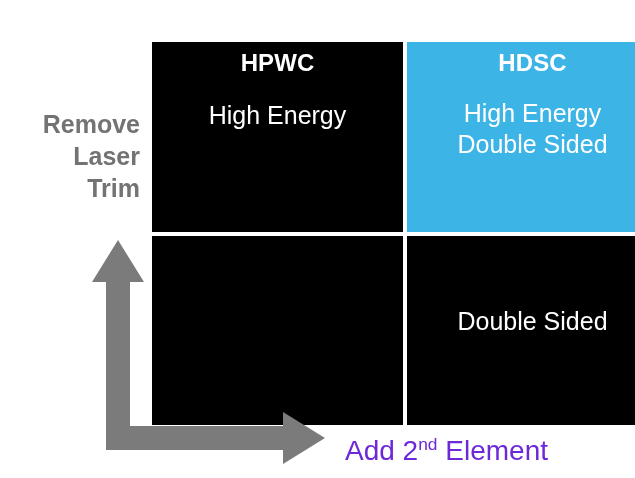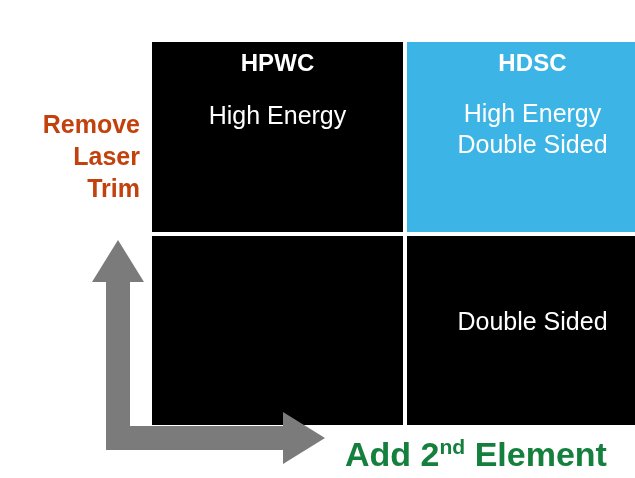--- a/index.html
+++ b/index.html
@@ -66,33 +66,33 @@
   #q-pwc  .q-body { top: 70px; }
   #q-dsc  .q-body { top: 70px; }
 
   
   #y-axis-label {
     position: absolute;
     left: 6px;
     top: 108px;
     width: 134px;
     text-align: right;
-    color: #c2410c;
+    color: #737373;
     font-size: 25px;
     font-weight: bold;
     line-height: 1.28;
     white-space: pre-line;
   }
   #x-axis-label {
     position: absolute;
     left: 345px;
     top: 437px;
-    color: #15803d;
-    font-size: 34px;
-    font-weight: bold;
+    color: #6d28d9;
+    font-size: 28px;
+    font-weight: normal;
     line-height: 1;
     white-space: nowrap;
   }
   #x-axis-label .sup {
     font-size: 0.62em;
     vertical-align: super;
     line-height: 0;
   }
 
   

